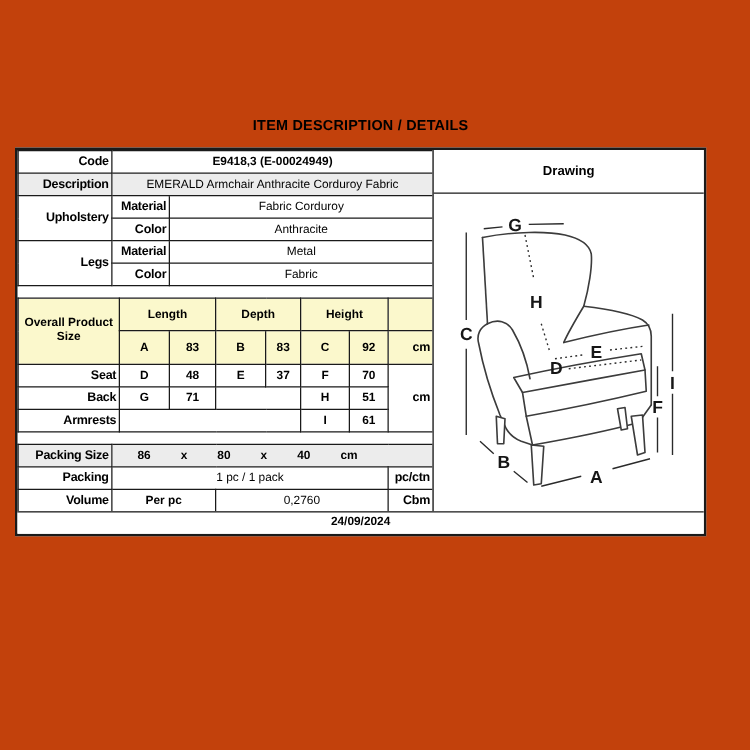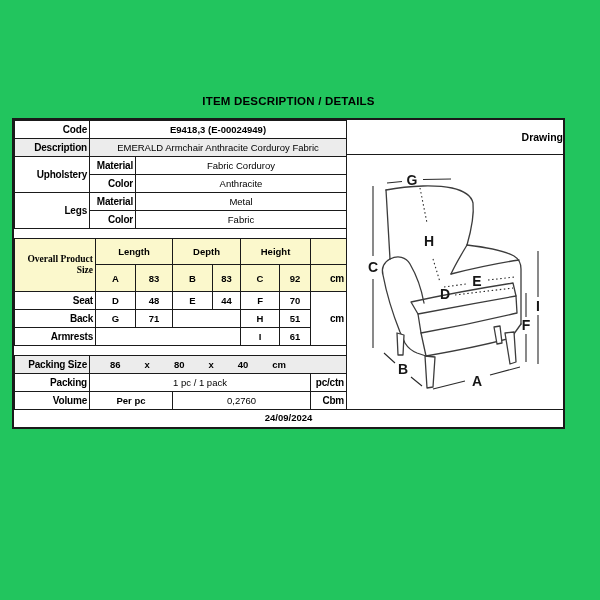--- a/index.html
+++ b/index.html
@@ -1,36 +1,36 @@
 <!DOCTYPE html>
 <html style="--highlight: #FBF8CC; --shaded: #ECECEC;"><head>
 <meta charset="utf-8">
 <style>
   html,body { margin:0; padding:0; background:#fff; }
-  .page { position:relative; width:600px; height:600px; background:#22c55e;
+  .page { position:relative; width:600px; height:600px; background:#c2410c;
           font-family:"Liberation Sans", sans-serif; color:#000; overflow:hidden; }
   .title { position:absolute; top:95px; left:12px; width:553px; text-align:center;
            font-size:11.5px; font-weight:bold; letter-spacing:.2px; }
   .sheet { position:absolute; left:12px; top:118px; width:553px; height:311px;
            border:2px solid #1a1a1a; box-sizing:border-box; background:#fff; }
   .left  { position:absolute; left:0; top:0; width:332px; }
   table  { border-collapse:collapse; width:332px; table-layout:fixed; }
   td { border:1px solid #1a1a1a; font-size:9.5px; font-weight:bold; height:17px;
        padding:0 2px; text-align:center; vertical-align:middle; white-space:nowrap;
        overflow:hidden; box-sizing:content-box; }
   td.lbl { text-align:right; padding-left:4px; font-size:10px; letter-spacing:-.2px; }
-  td.wrap { white-space:normal; line-height:1.15; text-align:right; padding:15px 2px;font-family:Liberation Serif, serif; }
+  td.wrap { white-space:normal; line-height:1.15; text-align:center; padding:15px 2px; }
   td.val { font-weight:normal; }
   tr.shade td { background:var(--shaded,#ECECEC); }
   tr.hl td, td.hl { background:var(--highlight,#FBF8CC); }
   .spacer { height:9px; }
   .spread { display:flex; padding-left:20px; gap:24px; font-weight:bold; }
   .drawing { position:absolute; left:332px; top:0; width:217px; height:290px;
              border-left:1.5px solid #1a1a1a; box-sizing:border-box; background:#fff; }
-  .drawing-header { height:35px; line-height:35px; text-align:right; font-weight:bold;
+  .drawing-header { height:35px; line-height:35px; text-align:center; font-weight:bold;
                     font-size:10.5px; border-bottom:1.5px solid #1a1a1a; box-sizing:border-box; }
   .daterow { position:absolute; left:0; right:0; bottom:0; height:18px;
              border-top:1.5px solid #1a1a1a; box-sizing:border-box; text-align:center;
              font-size:9.5px; font-weight:bold; line-height:16px; background:#fff; }
   svg text { font-family:"Liberation Sans", sans-serif; font-weight:bold; font-size:14px; fill:#161616; }
 </style>
 </head>
 <body>
 
 <div class="page">
@@ -103,21 +103,21 @@
           <td>83</td>
           <td>C</td>
           <td>92</td>
           <td class="lbl">cm</td>
         </tr>
         <tr>
           <td class="lbl">Seat</td>
           <td>D</td>
           <td>48</td>
           <td>E</td>
-          <td>44</td>
+          <td>37</td>
           <td>F</td>
           <td>70</td>
           <td rowspan="3" class="lbl">cm</td>
         </tr>
         <tr>
           <td class="lbl">Back</td>
           <td>G</td>
           <td>71</td>
           <td colspan="2"></td>
           <td>H</td>

